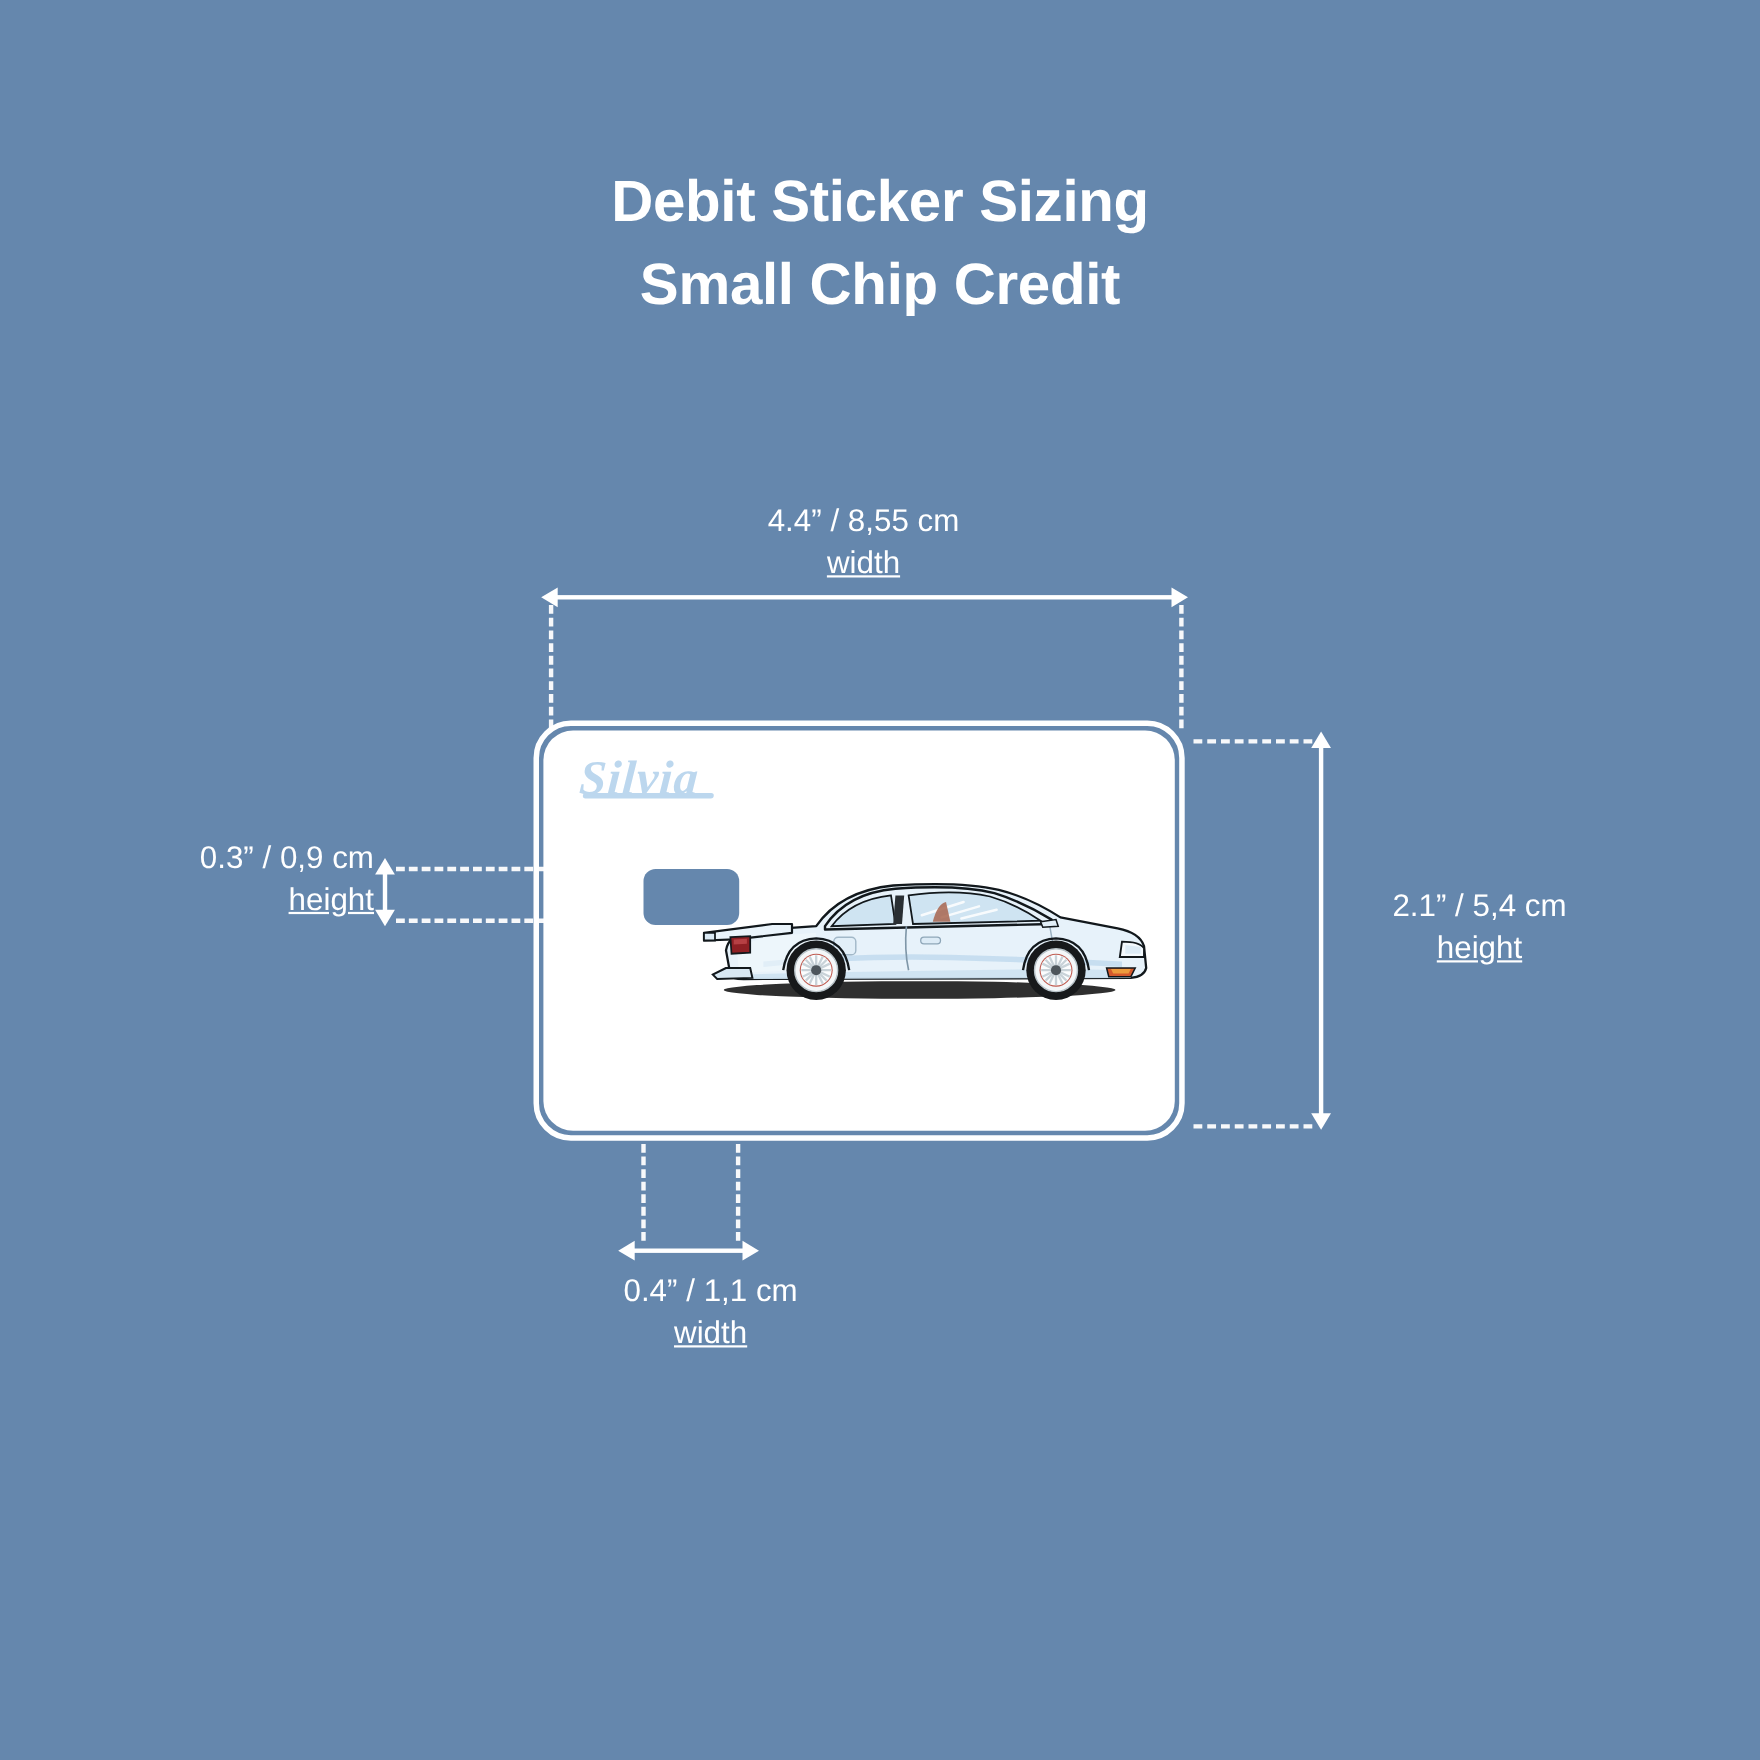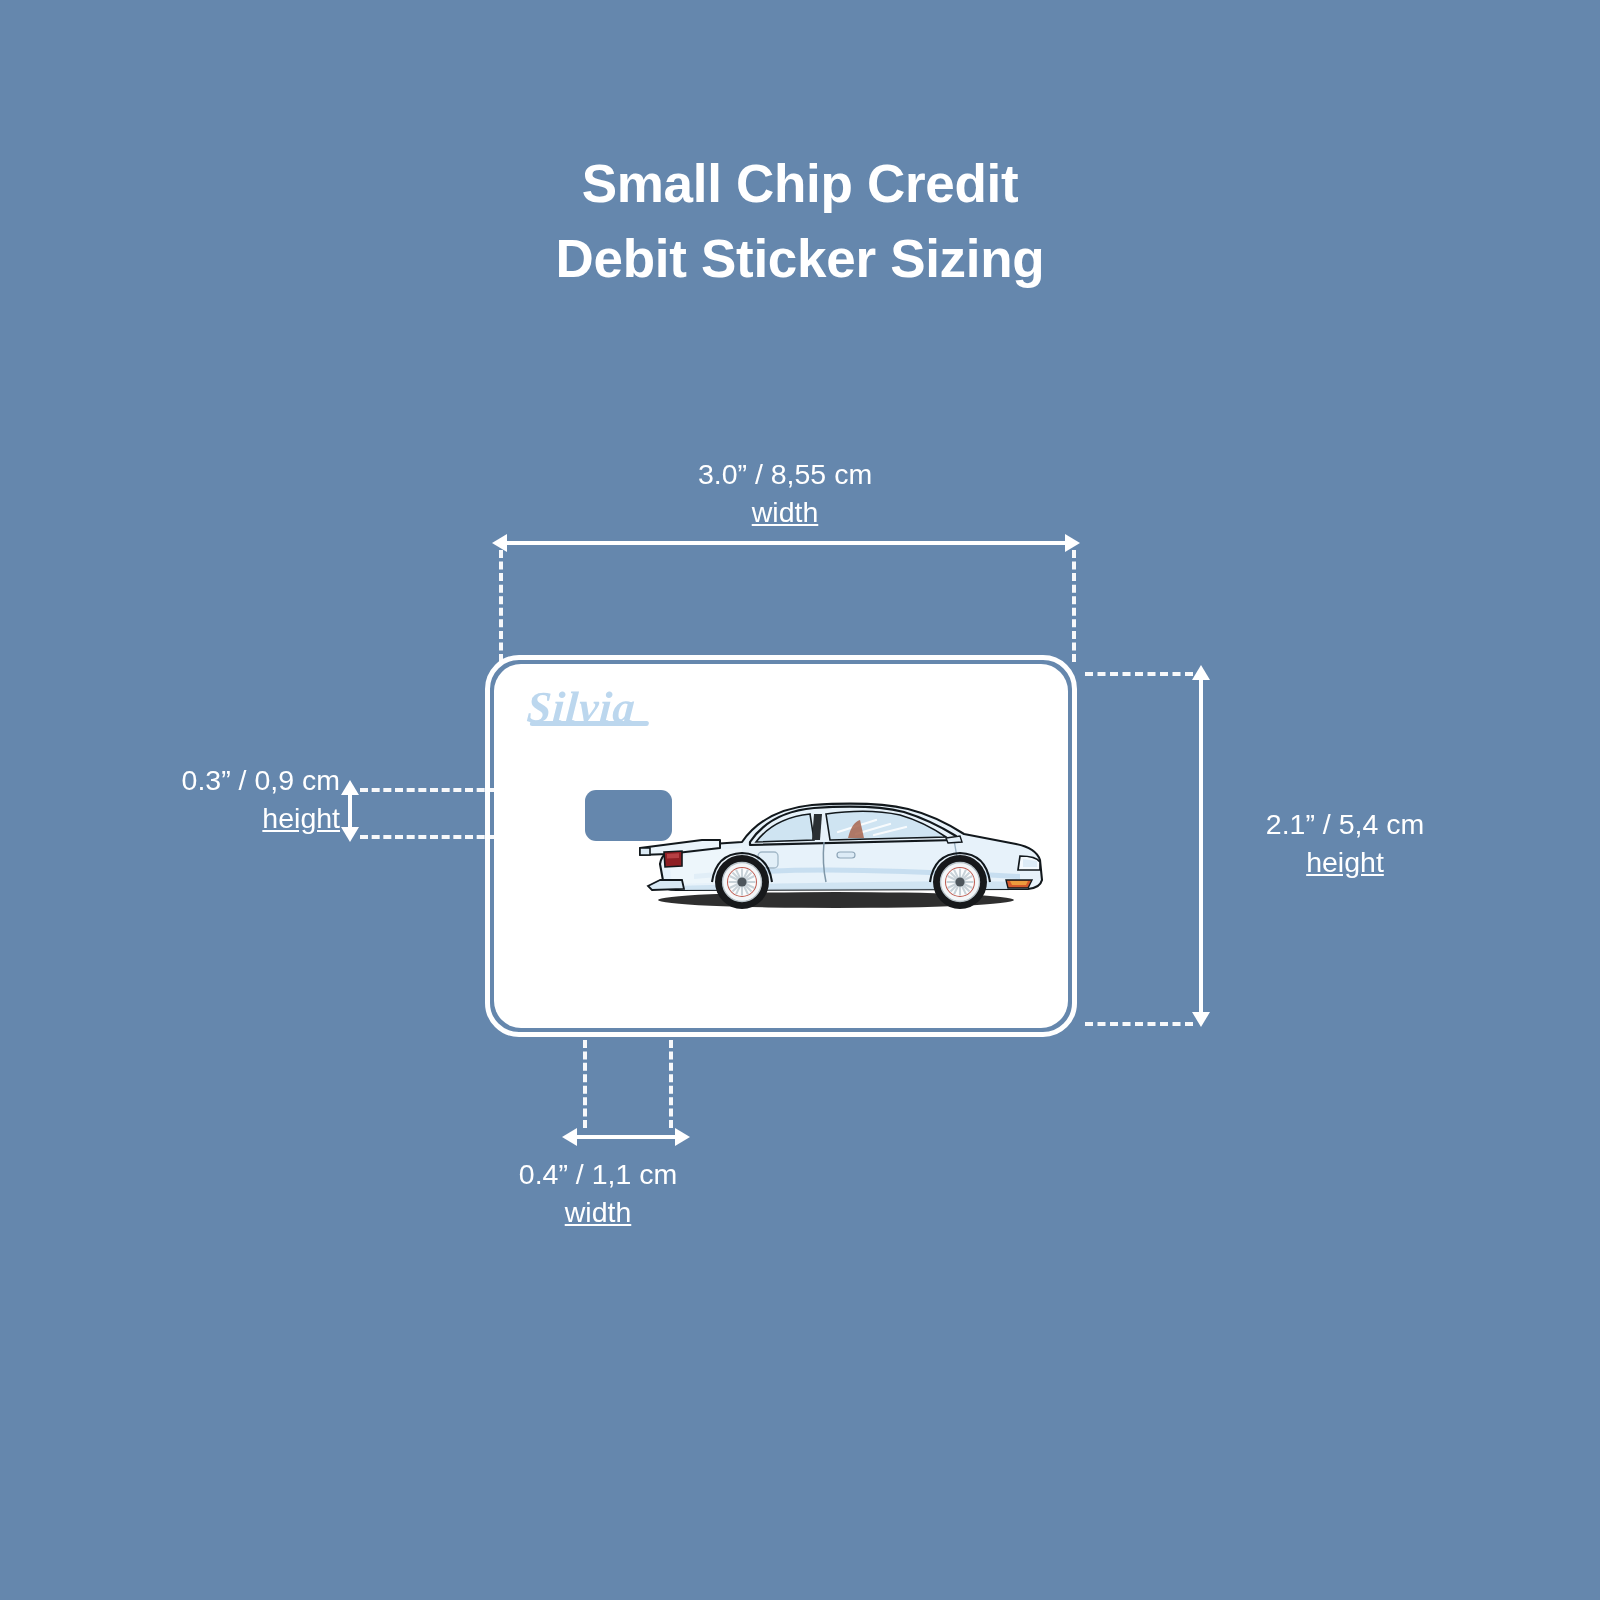--- a/index.html
+++ b/index.html
@@ -24,21 +24,21 @@
   
   .lbl{
     position:absolute; color:#ffffff; font-size:28.5px;
     line-height:1.33; text-align:center; white-space:nowrap;
   }
   .lbl .l2{ display:block;text-decoration:underline; }
 
   #lbl-card-width{ left:585px; top:456px; width:400px; }
   #lbl-card-height{ left:1220px; top:806px; width:250px; }
   #lbl-chip-height{ left:110px; top:762px; width:230px; text-align:right;}
-  #lbl-chip-width{ left:468px; top:1156px; width:260px; }
+  #lbl-chip-width{ left:516px; top:1156px; width:260px; }
 
   
   .hdash{
     position:absolute; height:0; border-top:4px dashed #ffffff; opacity:.95;
   }
   .vdash{
     position:absolute; width:0; border-left:4px dashed #ffffff; opacity:.95;
   }
   .harrow{ position:absolute; height:18px; }
   .harrow .bar{
@@ -90,26 +90,26 @@
     position:absolute; left:130px; top:118px; width:425px; height:130px;
   }
   .car svg{ width:100%; height:100%; display:block; }
 </style>
 </head>
 <body>
 
 <div class="stage">
 
   <div class="title">
+    <span>Debit Sticker Sizing</span>
     <span>Small Chip Credit</span>
-    <span>Debit Sticker Sizing</span>
   </div>
 
   <div class="lbl" id="lbl-card-width">
-    <span>3.0” / 8,55 cm</span>
+    <span>4.4” / 8,55 cm</span>
     <span class="l2">width</span>
   </div>
   <div class="harrow" style="left:492px; top:534px; width:588px;">
     <span class="tipL"></span>
     <span class="bar"></span>
     <span class="tipR"></span>
   </div>
   <div class="vdash" style="left:499px; top:550px; height:112px;"></div>
   <div class="vdash" style="left:1072px; top:550px; height:112px;"></div>
 

